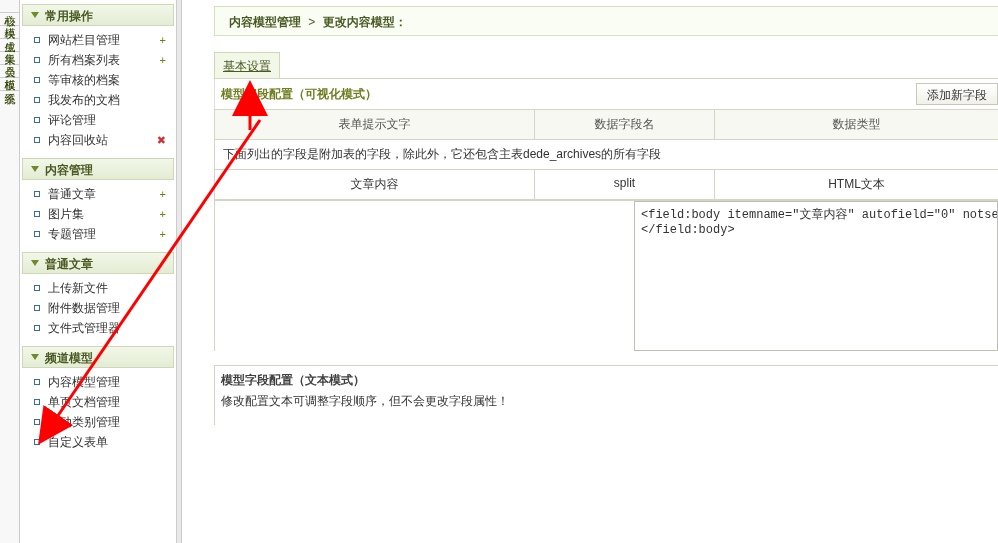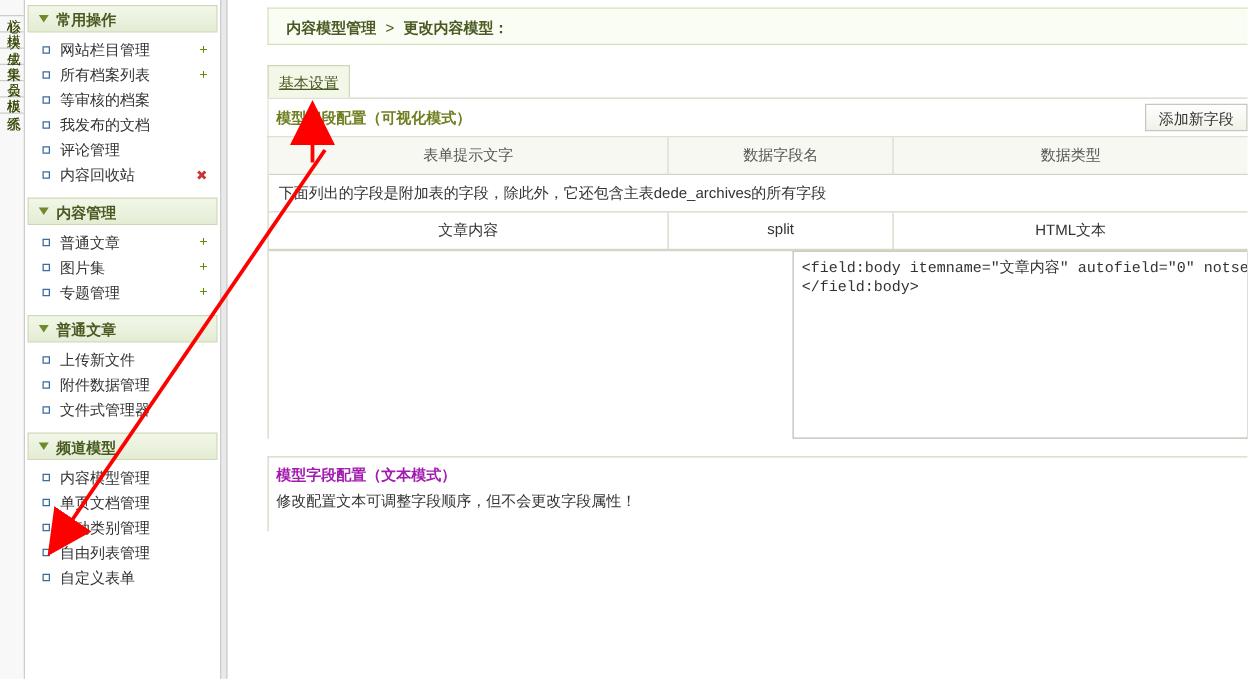--- a/index.html
+++ b/index.html
@@ -133,21 +133,21 @@
   }
 
   .section2 {
     margin: 14px 0 0 30px;
     border-top: 1px solid #d5d5c6;
     padding-top: 6px;
     border-left: 1px solid #d5d5c6;
     padding-left: 6px;
     height: 60px;
   }
-  .section2 .title { color: #a21caf; font-weight: bold; margin-bottom: 4px; }
+  .section2 .title { color: #404040; font-weight: bold; margin-bottom: 4px; }
   .section2 .desc  { color: #333; }
 
   
   .overlay-svg { position: absolute; left:0; top:0; width:998px; height:543px; pointer-events:none; }
 </style>
 </head>
 <body>
 
 <div class="vtabs">
   <div class="vtab">核心</div>
@@ -245,24 +245,20 @@
         <span class="sq"></span>
         <span class="txt">内容模型管理</span>
       </div>
     <div class="sb-item">
         <span class="sq"></span>
         <span class="txt">单页文档管理</span>
       </div>
     <div class="sb-item">
         <span class="sq"></span>
         <span class="txt">联动类别管理</span>
-      </div>
-    <div class="sb-item">
-        <span class="sq"></span>
-        <span class="txt">自由列表管理</span>
       </div>
     <div class="sb-item">
         <span class="sq"></span>
         <span class="txt">自定义表单</span>
       </div>
   </div>
 </div>
 
 <div class="splitter"></div>
 

